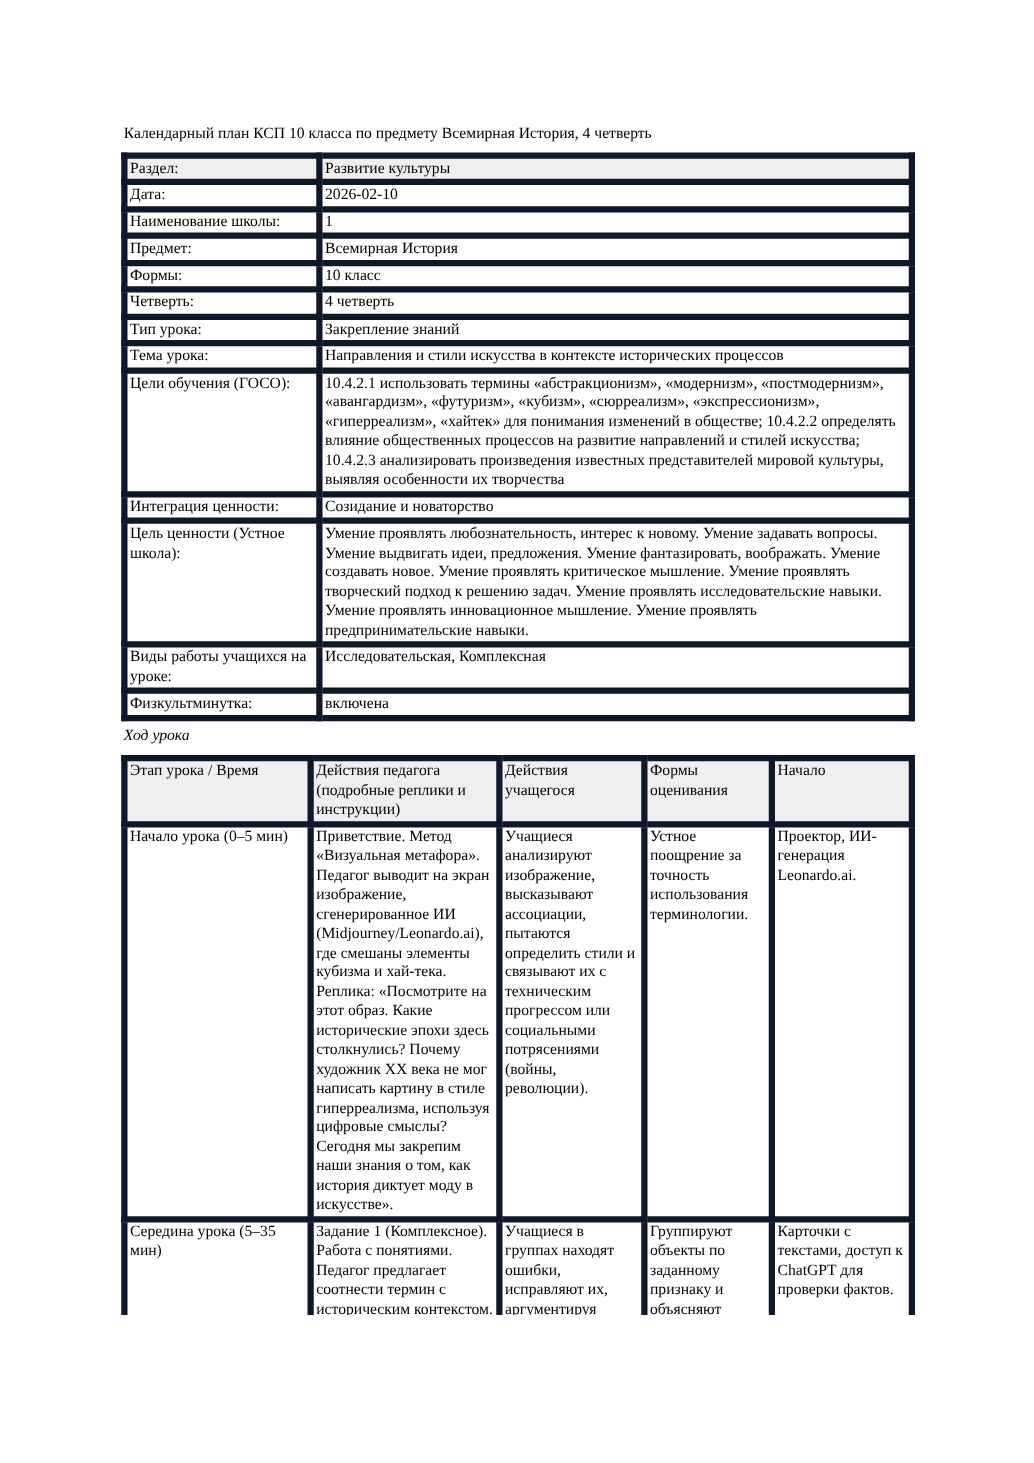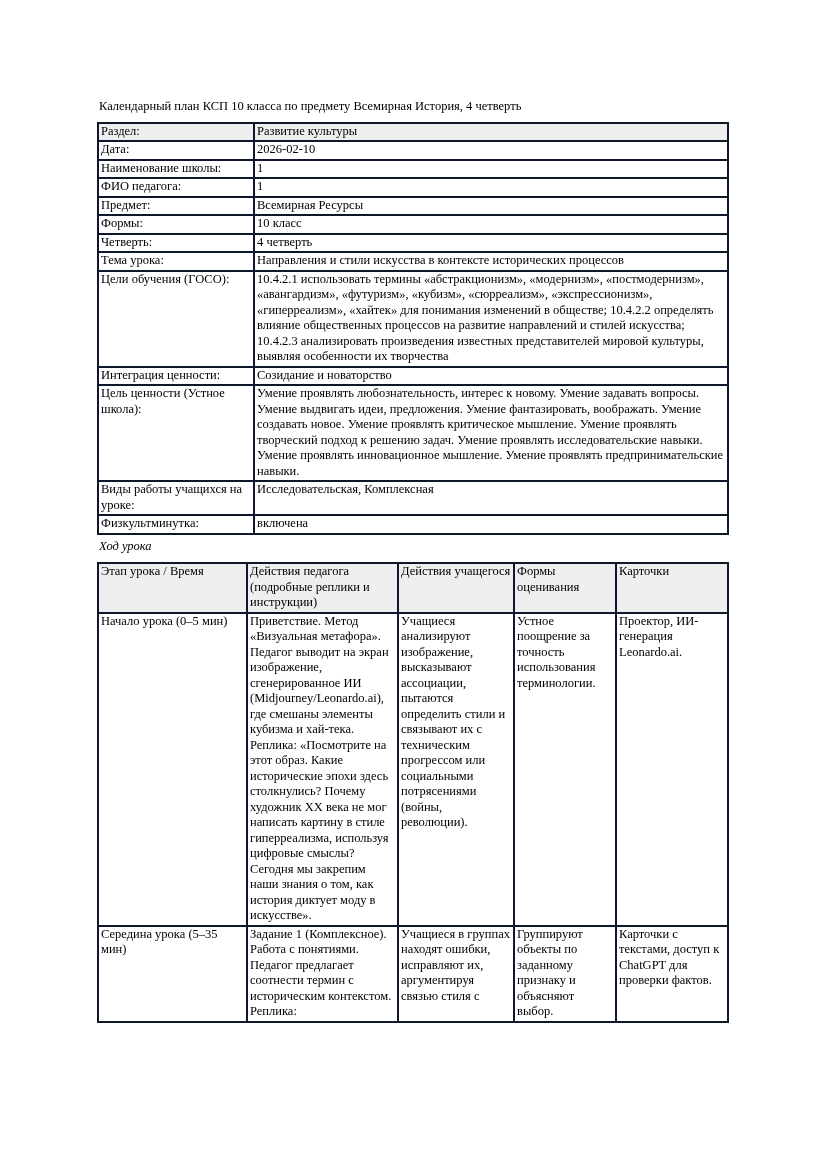--- a/index.html
+++ b/index.html
@@ -27,21 +27,21 @@
   .doc-title {
     margin: 0 0 7px 2px;
     white-space: nowrap;
   }
   table {
     border-collapse: collapse;
     table-layout: fixed;
     width: 630px;
   }
   td, th {
-    border: 2px solid #0f172a;
+    border: 5px solid #0f172a;
     vertical-align: top;
     text-align: left;
     padding: 0 2px 1px 2px;
     font-weight: normal;
     overflow-wrap: break-word;
   }
   .shaded {
     background: #efefef;
   }
   .section-heading {
@@ -69,34 +69,34 @@
         </tr>
         <tr>
           <td>Дата:</td>
           <td>2026-02-10</td>
         </tr>
         <tr>
           <td>Наименование школы:</td>
           <td>1</td>
         </tr>
         <tr>
-          <td>ФИО педагога:</td>
-          <td>1</td>
-        </tr>
-        <tr>
           <td>Предмет:</td>
-          <td>Всемирная Ресурсы</td>
+          <td>Всемирная История</td>
         </tr>
         <tr>
           <td>Формы:</td>
           <td>10 класс</td>
         </tr>
         <tr>
           <td>Четверть:</td>
           <td>4 четверть</td>
+        </tr>
+        <tr>
+          <td>Тип урока:</td>
+          <td>Закрепление знаний</td>
         </tr>
         <tr>
           <td>Тема урока:</td>
           <td>Направления и стили искусства в контексте исторических процессов</td>
         </tr>
         <tr>
           <td>Цели обучения (ГОСО):</td>
           <td>10.4.2.1 использовать термины «абстракционизм», «модернизм», «постмодернизм», «авангардизм», «футуризм», «кубизм», «сюрреализм», «экспрессионизм», «гиперреализм», «хайтек» для понимания изменений в обществе; 10.4.2.2 определять влияние общественных процессов на развитие направлений и стилей искусства; 10.4.2.3 анализировать произведения известных представителей мировой культуры, выявляя особенности их творчества</td>
         </tr>
         <tr>
@@ -127,21 +127,21 @@
         <col style="width:116px">
         <col style="width:102px">
         <col style="width:112px">
       </colgroup>
       <tbody>
         <tr class="shaded">
           <th>Этап урока / Время</th>
           <th>Действия педагога (подробные реплики и инструкции)</th>
           <th>Действия учащегося</th>
           <th>Формы оценивания</th>
-          <th>Карточки</th>
+          <th>Начало</th>
         </tr>
         <tr>
           <td>Начало урока (0–5 мин)</td>
           <td>Приветствие. Метод «Визуальная метафора». Педагог выводит на экран изображение, сгенерированное ИИ (Midjourney/Leonardo.ai), где смешаны элементы кубизма и хай-тека. Реплика: «Посмотрите на этот образ. Какие исторические эпохи здесь столкнулись? Почему художник XX века не мог написать картину в стиле гиперреализма, используя цифровые смыслы? Сегодня мы закрепим наши знания о том, как история диктует моду в искусстве».</td>
           <td>Учащиеся анализируют изображение, высказывают ассоциации, пытаются определить стили и связывают их с техническим прогрессом или социальными потрясениями (войны, революции).</td>
           <td>Устное поощрение за точность использования терминологии.</td>
           <td>Проектор, ИИ-генерация Leonardo.ai.</td>
         </tr>
         <tr>
           <td>Середина урока (5–35 мин)</td>

